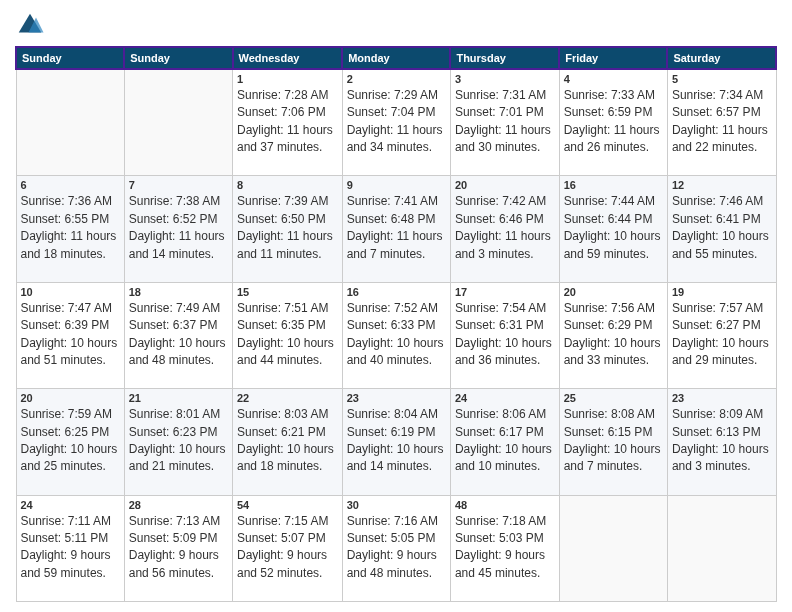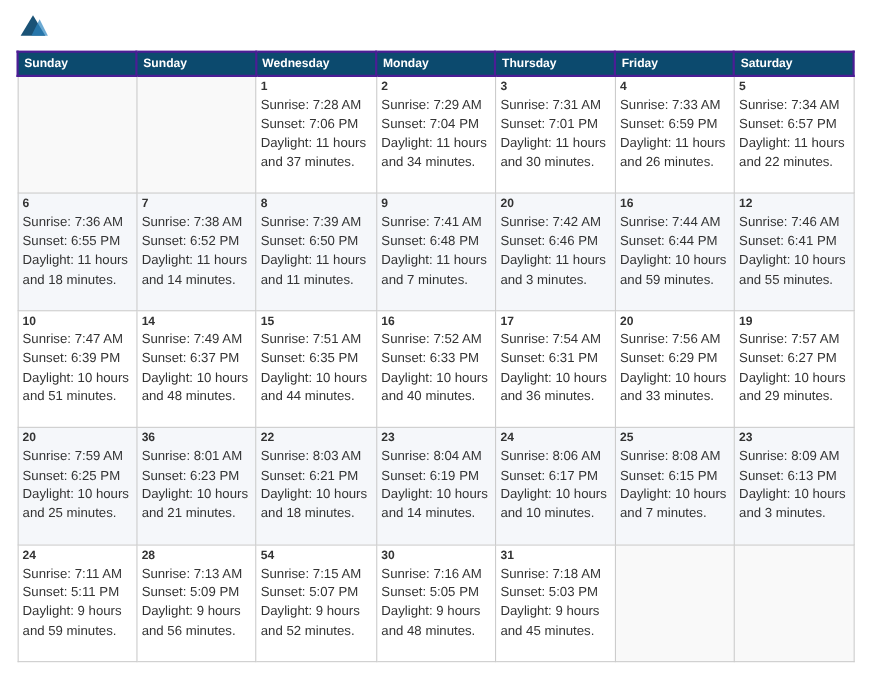--- a/index.html
+++ b/index.html
@@ -189,21 +189,21 @@
             <span class="day-number">12</span>
             <div class="day-info">Sunrise: 7:46 AM<br>Sunset: 6:41 PM<br>Daylight: 10 hours<br>and 55 minutes.</div>
           </td>
         </tr>
         <tr>
           <td>
             <span class="day-number">10</span>
             <div class="day-info">Sunrise: 7:47 AM<br>Sunset: 6:39 PM<br>Daylight: 10 hours<br>and 51 minutes.</div>
           </td>
           <td>
-            <span class="day-number">14</span>
+            <span class="day-number">18</span>
             <div class="day-info">Sunrise: 7:49 AM<br>Sunset: 6:37 PM<br>Daylight: 10 hours<br>and 48 minutes.</div>
           </td>
           <td>
             <span class="day-number">15</span>
             <div class="day-info">Sunrise: 7:51 AM<br>Sunset: 6:35 PM<br>Daylight: 10 hours<br>and 44 minutes.</div>
           </td>
           <td>
             <span class="day-number">16</span>
             <div class="day-info">Sunrise: 7:52 AM<br>Sunset: 6:33 PM<br>Daylight: 10 hours<br>and 40 minutes.</div>
           </td>
@@ -219,21 +219,21 @@
             <span class="day-number">19</span>
             <div class="day-info">Sunrise: 7:57 AM<br>Sunset: 6:27 PM<br>Daylight: 10 hours<br>and 29 minutes.</div>
           </td>
         </tr>
         <tr>
           <td>
             <span class="day-number">20</span>
             <div class="day-info">Sunrise: 7:59 AM<br>Sunset: 6:25 PM<br>Daylight: 10 hours<br>and 25 minutes.</div>
           </td>
           <td>
-            <span class="day-number">36</span>
+            <span class="day-number">21</span>
             <div class="day-info">Sunrise: 8:01 AM<br>Sunset: 6:23 PM<br>Daylight: 10 hours<br>and 21 minutes.</div>
           </td>
           <td>
             <span class="day-number">22</span>
             <div class="day-info">Sunrise: 8:03 AM<br>Sunset: 6:21 PM<br>Daylight: 10 hours<br>and 18 minutes.</div>
           </td>
           <td>
             <span class="day-number">23</span>
             <div class="day-info">Sunrise: 8:04 AM<br>Sunset: 6:19 PM<br>Daylight: 10 hours<br>and 14 minutes.</div>
           </td>
@@ -261,21 +261,21 @@
           </td>
           <td>
             <span class="day-number">54</span>
             <div class="day-info">Sunrise: 7:15 AM<br>Sunset: 5:07 PM<br>Daylight: 9 hours<br>and 52 minutes.</div>
           </td>
           <td>
             <span class="day-number">30</span>
             <div class="day-info">Sunrise: 7:16 AM<br>Sunset: 5:05 PM<br>Daylight: 9 hours<br>and 48 minutes.</div>
           </td>
           <td>
-            <span class="day-number">31</span>
+            <span class="day-number">48</span>
             <div class="day-info">Sunrise: 7:18 AM<br>Sunset: 5:03 PM<br>Daylight: 9 hours<br>and 45 minutes.</div>
           </td>
           <td class="empty-cell"></td>
           <td class="empty-cell"></td>
         </tr>
       </tbody>
   </table>
 </div>
 
 </body></html>

